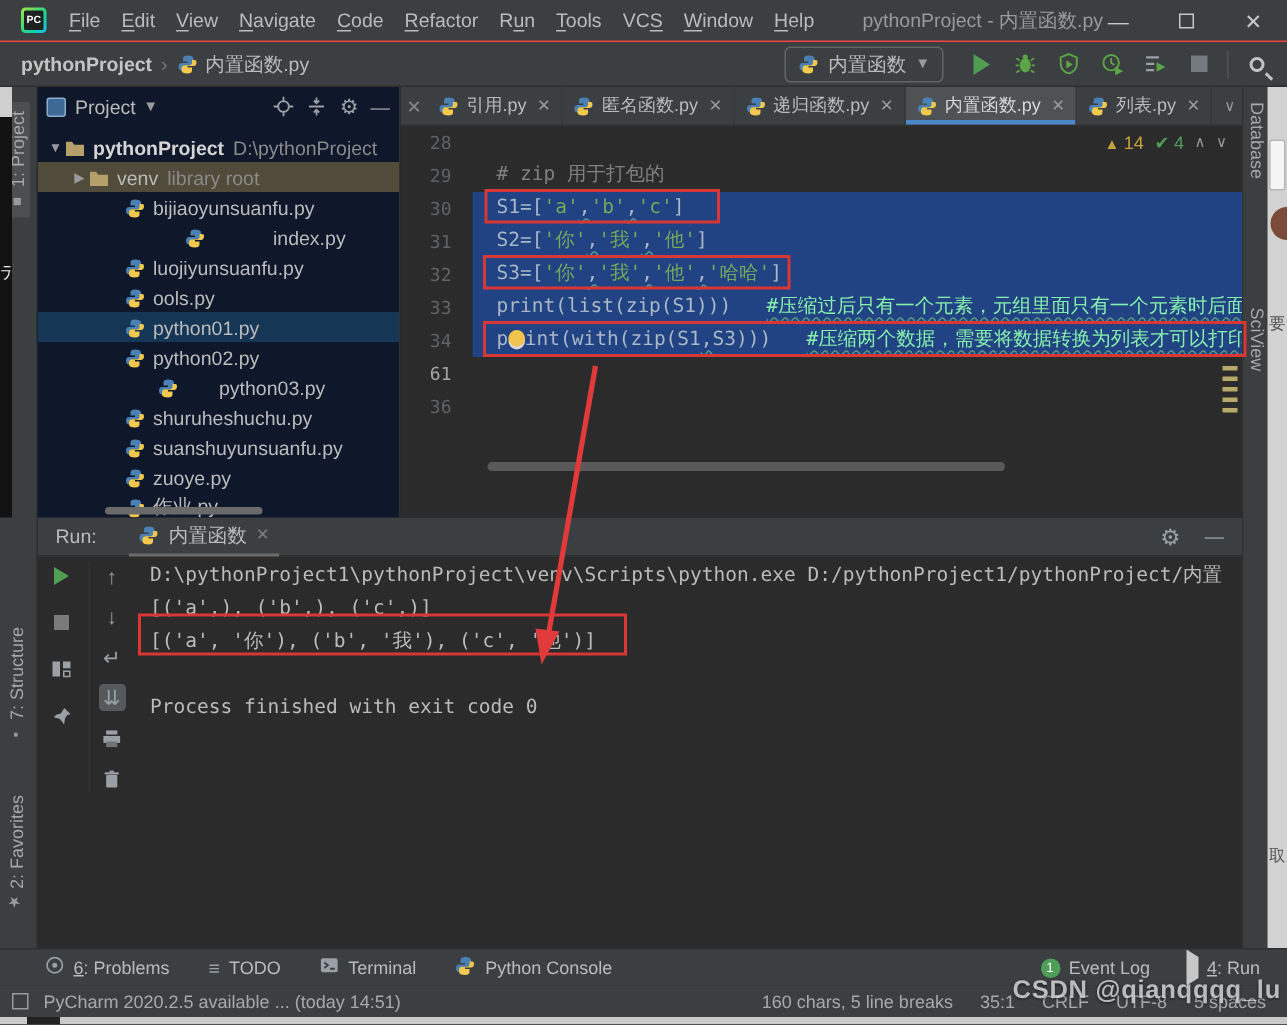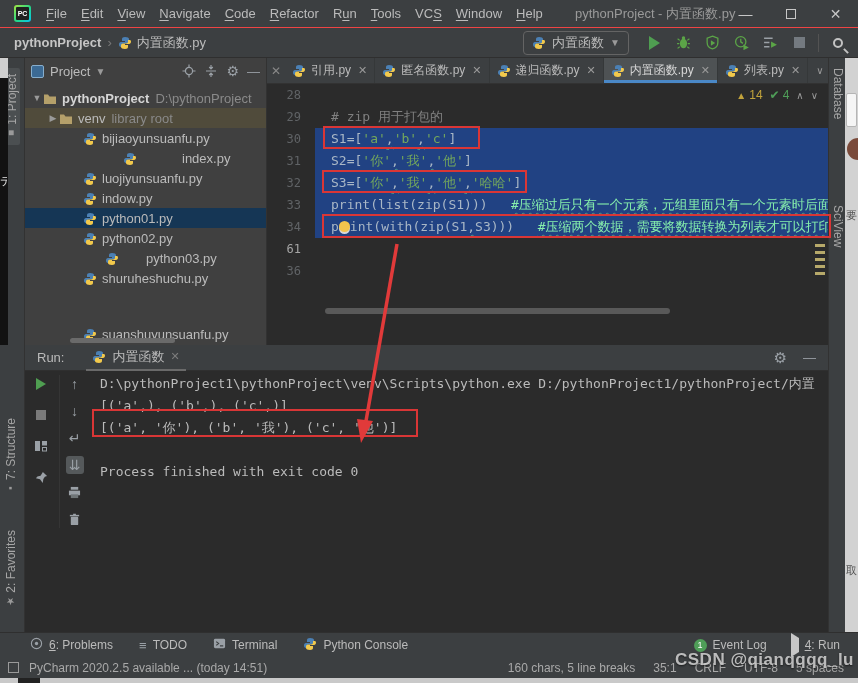--- a/index.html
+++ b/index.html
@@ -41,21 +41,21 @@
   .vtab { position:absolute; writing-mode:vertical-rl; transform:rotate(180deg); color:#a7a7a7; font-size:12px; left:4px; white-space:nowrap; }
   .vtab .vicon { color:#9a9a9a; font-size:10px; }
   .vt-project { top:10px; background:#4b4f51; padding:6px 1px; border-radius:2px; }
   .vt-structure { top:360px; }
   .vt-favorites { top:472px; }
   .bg-sliver-top { position:absolute; left:0; top:58px; width:8px; height:20px; background:#cfcfcf; }
   .bg-sliver { position:absolute; left:0; top:78px; width:8px; height:267px; background:#121212; }
   .bg-sliver .frag { position:absolute; left:0; top:95px; width:7px; height:14px; color:#e8e8e8; font-size:12px; overflow:hidden; }
 
   
-  .project-panel { position:absolute; left:25px; top:58px; width:242px; height:287px; background:#404040; border-right:1px solid #323232; overflow:hidden; }
+  .project-panel { position:absolute; left:25px; top:58px; width:242px; height:287px; background:#0f172a; border-right:1px solid #323232; overflow:hidden; }
   .pp-header { height:26px; display:flex; align-items:center; padding:0 6px; }
   .pp-title-ic { width:13px; height:13px; background:#3c6a94; border:1px solid #87aecd; border-radius:2px; margin-right:6px; }
   .pp-caret { margin-left:5px; color:#9a9a9a; font-size:10px; }
   .pp-icons { margin-left:auto; display:flex; align-items:center; gap:8px; color:#9aa0a6; }
   .pp-icons .gear { font-size:14px; }
   .tree { padding-top:4px; }
   .tree-row { height:20px; display:flex; align-items:center; white-space:nowrap; overflow:hidden; color:#bbbbbb; }
   .tree-row .chev { width:12px; color:#9a9a9a; font-size:9px; text-align:center; flex:0 0 auto; }
   .tree-row .sp { width:12px; flex:0 0 auto; }
   .tree-label-b { font-weight:bold; color:#d5d5d5; margin-left:5px; }
@@ -292,21 +292,21 @@
               <path d="M7 13c2 0 3-.8 3-2V9H7V8h4c1.3 0 2-1 2-2.5S12.3 4 11 4h-1v1.8C10 7 9 7.5 8 7.5H5c-1 0-2 .8-2 2V11c0 1.2 1.5 2 4 2z" fill="#f2c94c"></path>
             </svg></span>
           <span class="tree-label">luojiyunsuanfu.py</span>
         </div>
         <div class="tree-row" style="padding-left: 46px;">
           <span class="sp"></span>
           <span class="file-py"><svg width="14" height="14" viewBox="0 0 14 14">
               <path d="M7 1c-2 0-3 .8-3 2v2h3v1H3c-1.3 0-2 1-2 2.5S1.7 11 3 11h1V9.2C4 8 5 7.5 6 7.5h3c1 0 2-.8 2-2V3c0-1.2-1.5-2-4-2z" fill="#4b80b4"></path>
               <path d="M7 13c2 0 3-.8 3-2V9H7V8h4c1.3 0 2-1 2-2.5S12.3 4 11 4h-1v1.8C10 7 9 7.5 8 7.5H5c-1 0-2 .8-2 2V11c0 1.2 1.5 2 4 2z" fill="#f2c94c"></path>
             </svg></span>
-          <span class="tree-label">indow.py</span>
+          <span class="tree-label">ools.py</span>
         </div>
         <div class="tree-row row-sel" style="padding-left: 46px;">
           <span class="sp"></span>
           <span class="file-py"><svg width="14" height="14" viewBox="0 0 14 14">
               <path d="M7 1c-2 0-3 .8-3 2v2h3v1H3c-1.3 0-2 1-2 2.5S1.7 11 3 11h1V9.2C4 8 5 7.5 6 7.5h3c1 0 2-.8 2-2V3c0-1.2-1.5-2-4-2z" fill="#4b80b4"></path>
               <path d="M7 13c2 0 3-.8 3-2V9H7V8h4c1.3 0 2-1 2-2.5S12.3 4 11 4h-1v1.8C10 7 9 7.5 8 7.5H5c-1 0-2 .8-2 2V11c0 1.2 1.5 2 4 2z" fill="#f2c94c"></path>
             </svg></span>
           <span class="tree-label">python01.py</span>
         </div>
         <div class="tree-row" style="padding-left: 46px;">
@@ -326,21 +326,21 @@
           <span class="tree-label">python03.py</span>
         </div>
         <div class="tree-row" style="padding-left: 46px;">
           <span class="sp"></span>
           <span class="file-py"><svg width="14" height="14" viewBox="0 0 14 14">
               <path d="M7 1c-2 0-3 .8-3 2v2h3v1H3c-1.3 0-2 1-2 2.5S1.7 11 3 11h1V9.2C4 8 5 7.5 6 7.5h3c1 0 2-.8 2-2V3c0-1.2-1.5-2-4-2z" fill="#4b80b4"></path>
               <path d="M7 13c2 0 3-.8 3-2V9H7V8h4c1.3 0 2-1 2-2.5S12.3 4 11 4h-1v1.8C10 7 9 7.5 8 7.5H5c-1 0-2 .8-2 2V11c0 1.2 1.5 2 4 2z" fill="#f2c94c"></path>
             </svg></span>
           <span class="tree-label">shuruheshuchu.py</span>
         </div>
-        <div class="tree-row" style="padding-left: 46px; margin-top: 36px;">
+        <div class="tree-row" style="padding-left: 46px;">
           <span class="sp"></span>
           <span class="file-py"><svg width="14" height="14" viewBox="0 0 14 14">
               <path d="M7 1c-2 0-3 .8-3 2v2h3v1H3c-1.3 0-2 1-2 2.5S1.7 11 3 11h1V9.2C4 8 5 7.5 6 7.5h3c1 0 2-.8 2-2V3c0-1.2-1.5-2-4-2z" fill="#4b80b4"></path>
               <path d="M7 13c2 0 3-.8 3-2V9H7V8h4c1.3 0 2-1 2-2.5S12.3 4 11 4h-1v1.8C10 7 9 7.5 8 7.5H5c-1 0-2 .8-2 2V11c0 1.2 1.5 2 4 2z" fill="#f2c94c"></path>
             </svg></span>
           <span class="tree-label">suanshuyunsuanfu.py</span>
         </div>
         <div class="tree-row" style="padding-left: 46px;">
           <span class="sp"></span>
           <span class="file-py"><svg width="14" height="14" viewBox="0 0 14 14">

